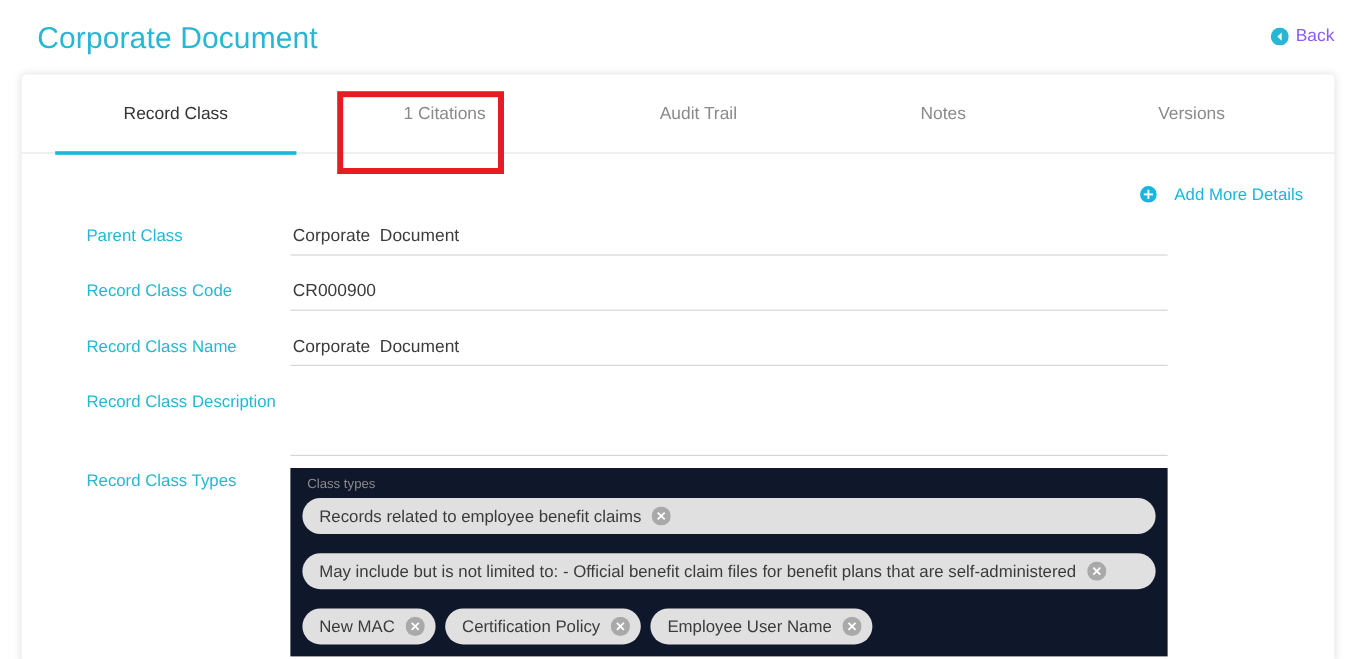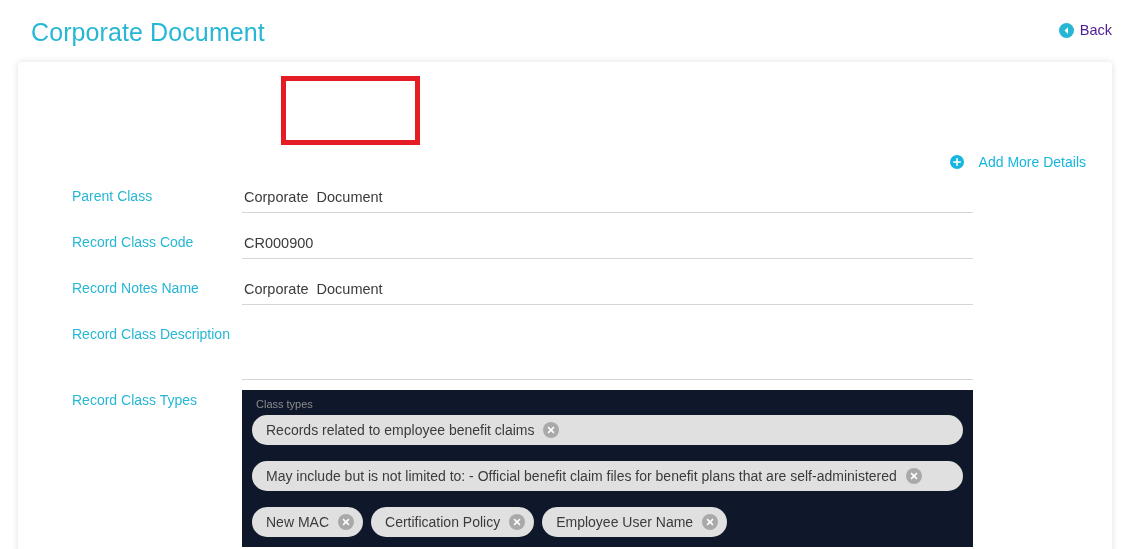--- a/index.html
+++ b/index.html
@@ -39,21 +39,21 @@
     white-space: pre;
   }
 
   .back-link {
     position: absolute;
     right: 14px;
     top: 23px;
     display: flex;
     align-items: flex-start;
     gap: 6px;
-    color: #4c1d95;
+    color: #8b5cf6;
     font-size: 14.5px;
     cursor: pointer;
     text-decoration: none;
   }
   .back-link .back-icon { display: block; width: 15px; height: 15px; }
   .back-link .back-label { line-height: 1; }
 
   
   .card {
     position: absolute;
@@ -259,20 +259,37 @@
           <circle cx="8" cy="8" r="8" fill="#26b7d4"></circle>
           <path d="M9.6 4.4 L5.9 8 L9.6 11.6 Z" fill="#ffffff"></path>
         </svg>
       </span>
       <span class="back-label">Back</span>
     </a>
   </div>
 
   <div class="card">
 
+    <div class="tabs">
+      <div class="tab active tab-record-class">
+        <span>Record Class</span>
+      </div>
+      <div class="tab tab-citations">
+        <span>1 Citations</span>
+      </div>
+      <div class="tab tab-audit-trail">
+        <span>Audit Trail</span>
+      </div>
+      <div class="tab tab-notes">
+        <span>Notes</span>
+      </div>
+      <div class="tab tab-versions">
+        <span>Versions</span>
+      </div>
+    </div>
 
     <div class="annotation-box"></div>
 
     <div class="add-more">
       <span class="plus-icon">
         <svg viewBox="0 0 16 16" width="14" height="14" aria-hidden="true">
           <circle cx="8" cy="8" r="8" fill="#17b6e0"></circle>
           <rect x="7.1" y="3.6" width="1.8" height="8.8" fill="#ffffff"></rect>
           <rect x="3.6" y="7.1" width="8.8" height="1.8" fill="#ffffff"></rect>
         </svg>
@@ -290,21 +307,21 @@
       </div>
 
       <div class="field-row row-class-code">
         <div class="field-label">Record Class Code</div>
         <div class="field-control">
           <input class="field-input" type="text" value="CR000900" style="">
         </div>
       </div>
 
       <div class="field-row row-class-name">
-        <div class="field-label">Record Notes Name</div>
+        <div class="field-label">Record Class Name</div>
         <div class="field-control">
           <input class="field-input" type="text" value="Corporate  Document" style="">
         </div>
       </div>
 
       <div class="field-row row-class-desc">
         <div class="field-label">Record Class Description</div>
         <div class="field-control">
           <textarea class="field-textarea" placeholder="" style=""></textarea>
         </div>

